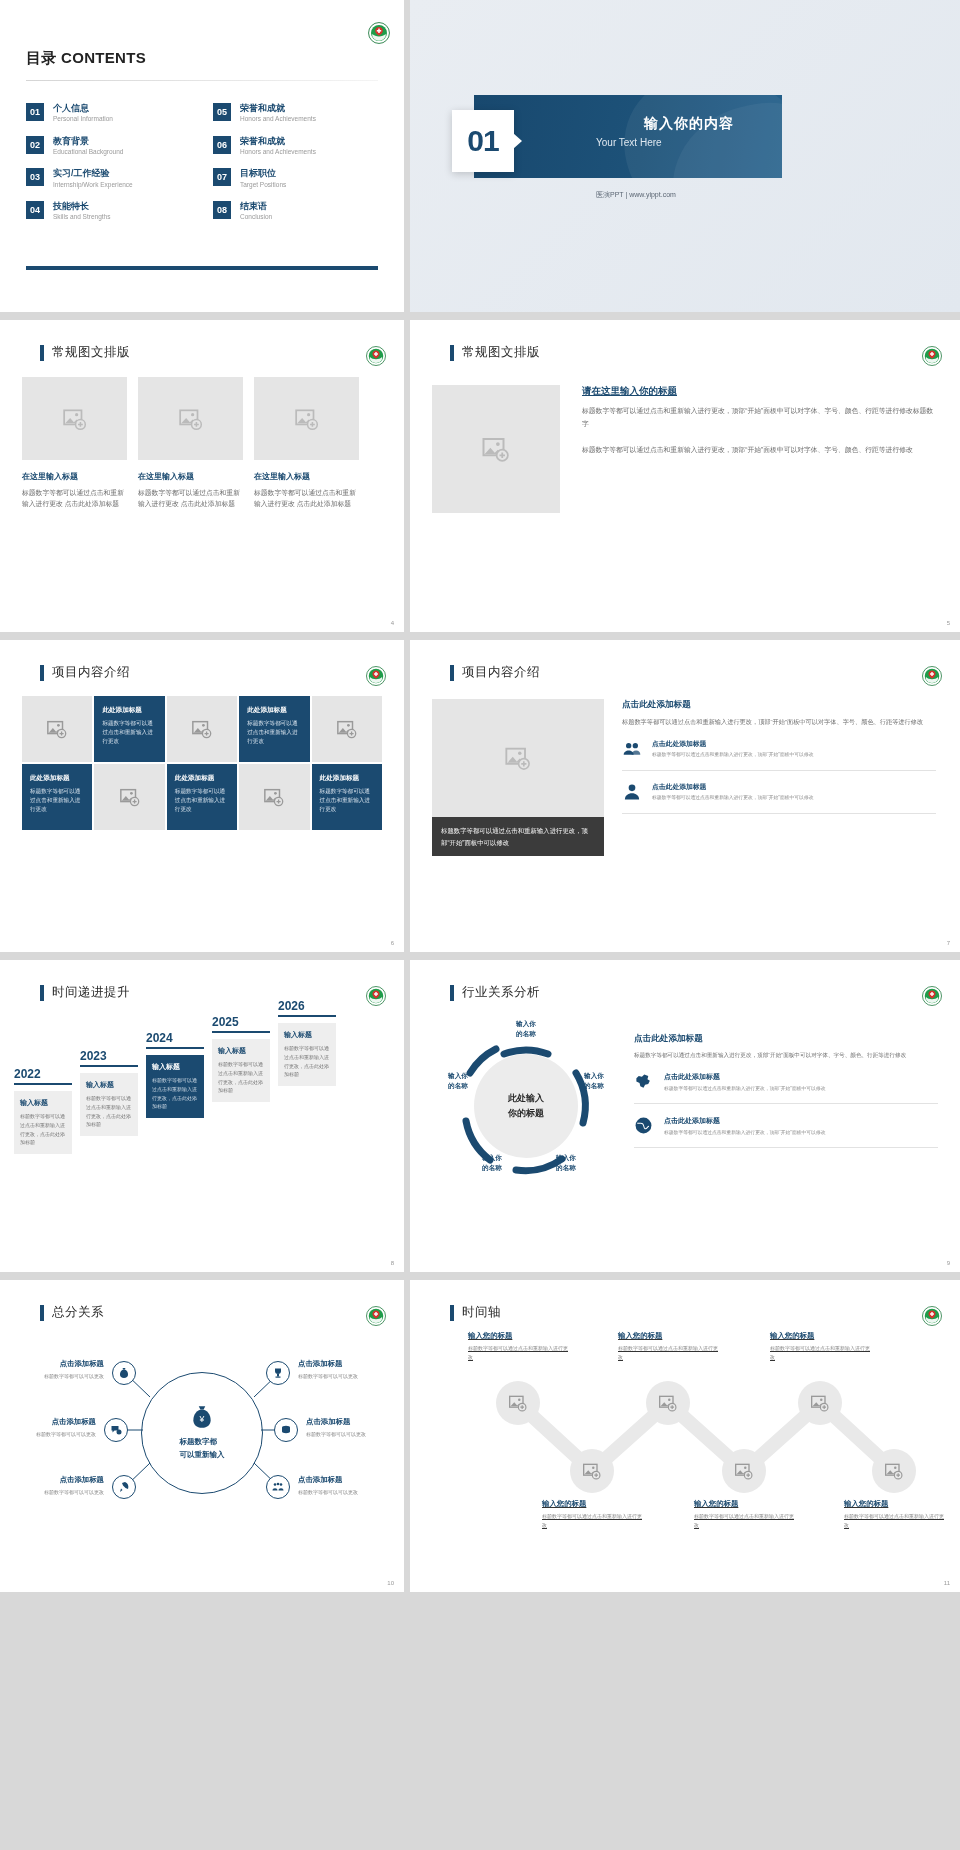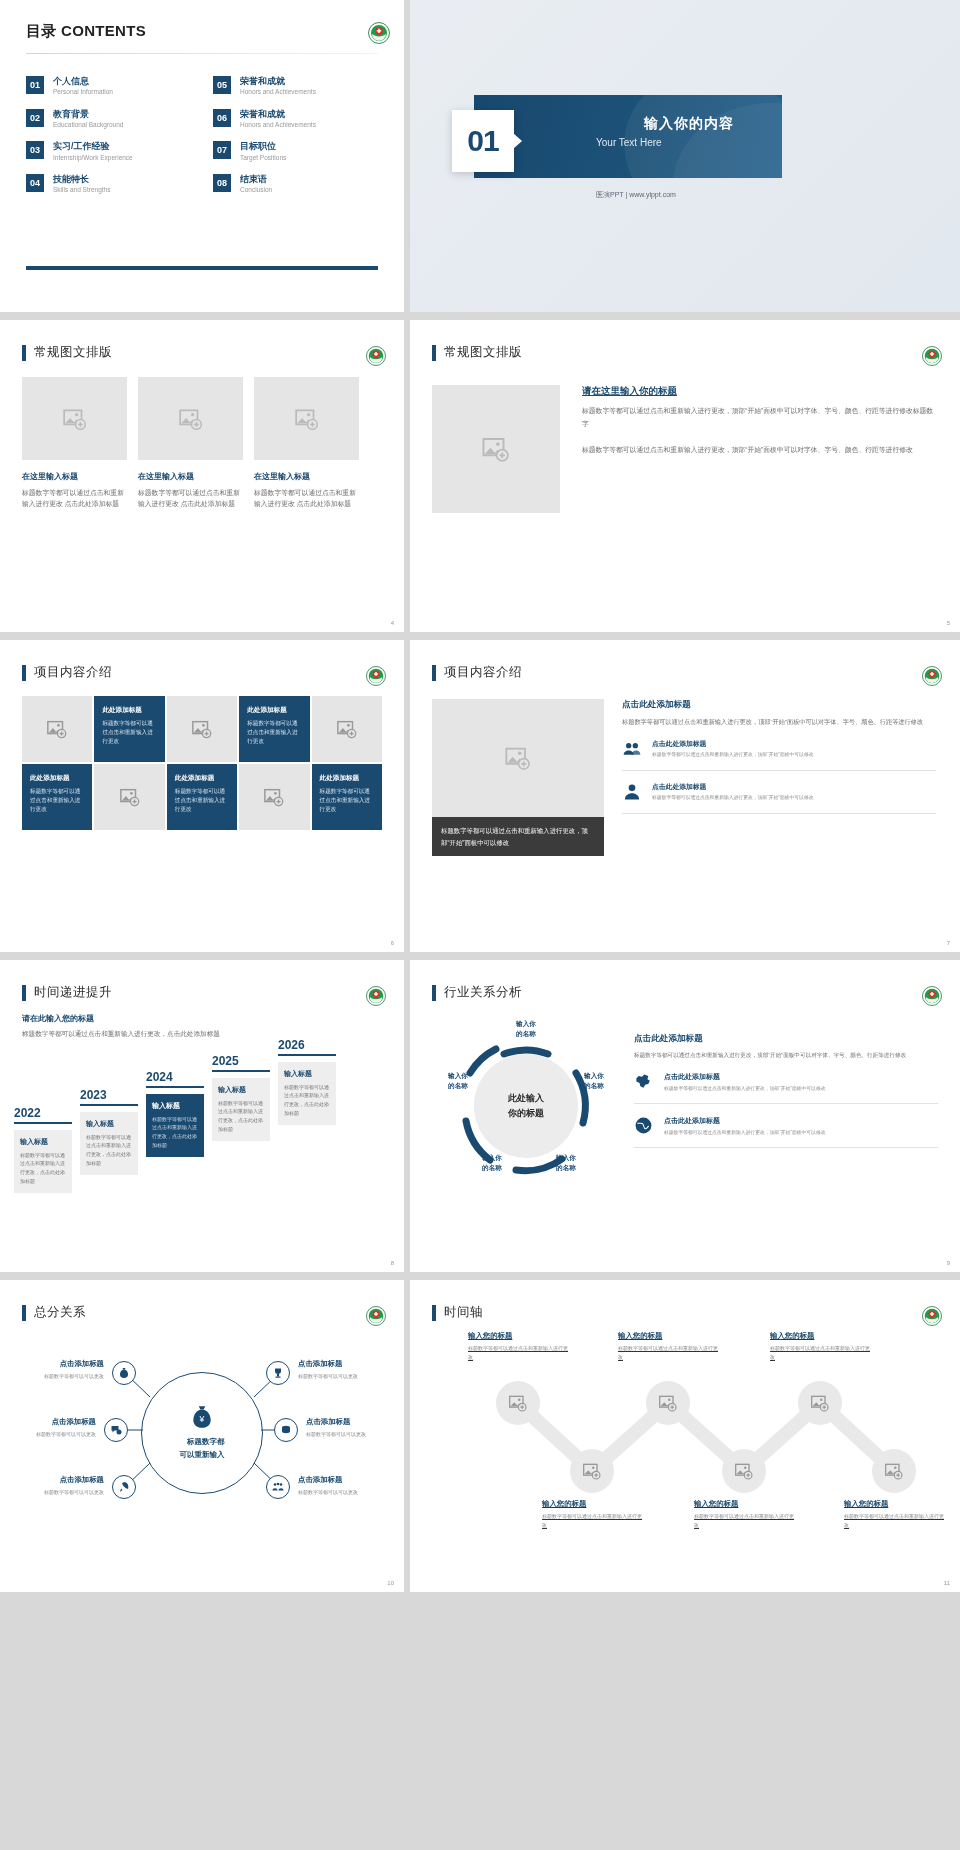--- a/index.html
+++ b/index.html
@@ -24,21 +24,21 @@
   .slide .pagenum {
     position:absolute; right:10px; bottom:6px;
     font-size:6px; color:#999;
   }
   
   .logo { position:absolute; width:22px; height:22px; }
   .logo svg { display:block; }
 
   
   .s3 { padding:22px 26px 0 26px; }
-  .s3 h1 { font-size:15px; font-weight:bold; color:#222; letter-spacing:.3px; }
+  .s3 h1 { font-size:15px; font-weight:bold; color:#222; letter-spacing:.3px;margin-top:27px; }
   .s3 .hr { margin-top:12px; height:1px; background:linear-gradient(to right,#d5d5d5,#f4f4f4); }
   .s3 .toc { margin-top:22px; display:grid; grid-template-columns:1fr 1fr; column-gap:22px; row-gap:12px; }
   .toc-item { display:flex; gap:9px; align-items:flex-start; }
   .toc-num {
     width:18px; height:18px; flex:0 0 18px;
     background:#1b4a70; color:#fff;
     font-size:9px; font-weight:bold;
     display:flex; align-items:center; justify-content:center;
   }
   .toc-cn { font-size:9px; font-weight:bold; color:#1b4a70; line-height:1.25; }
@@ -73,21 +73,21 @@
     content:""; position:absolute; right:-8px; top:50%; margin-top:-8px;
     border-top:8px solid transparent; border-bottom:8px solid transparent;
     border-left:9px solid #fff;
   }
   .sdiv .band .txt { position:absolute; left:122px; top:20px; z-index:2; }
   .sdiv .band .cn { color:#fff; font-size:14px; font-weight:bold; letter-spacing:1px;padding-left:48px; }
   .sdiv .band .en { color:#dfe8f0; font-size:10px; margin-top:4px; }
   .sdiv .brand { position:absolute; left:186px; top:190px; font-size:7px; color:#5b6673; }
 
   
-  .stitle { display:flex; align-items:center; gap:8px; padding:24px 0 0 22px; }
+  .stitle { display:flex; align-items:center; gap:8px; padding:24px 0 0 40px; }
   .stitle .bar { width:4px; height:16px; background:#1b4a70; }
   .stitle h2 { font-size:12.5px; font-weight:normal; color:#2b2b2b; letter-spacing:.5px; }
 
   
   .ph { background:#e5e5e5; display:flex; align-items:center; justify-content:center; }
   .ph svg { opacity:.55; }
 
   
   .s4 .row { display:flex; gap:11px; padding:16px 22px 0 22px; }
   .s4 .col { width:105px; }
@@ -150,21 +150,21 @@
   .s9 .irow .t { font-size:7px; font-weight:bold; color:#1b4a70; }
   .s9 .irow .d { font-size:4.8px; color:#8b8b8b; line-height:1.65; margin-top:3px; }
 
   
   .s10 .hub { position:relative; height:215px; margin-top:4px; }
   .s10 .bigcircle {
     position:absolute; left:50%; top:50%; transform:translate(-50%,-50%);
     width:122px; height:122px; border:1.6px solid #1b4a70; border-radius:50%;
     display:flex; flex-direction:column; align-items:center; justify-content:center;
   }
-  .s10 .bigcircle .ct { font-size:7.5px; font-weight:bold; color:#1b4a70; text-align:right; line-height:1.7; margin-top:6px; }
+  .s10 .bigcircle .ct { font-size:7.5px; font-weight:bold; color:#1b4a70; text-align:left; line-height:1.7; margin-top:6px; }
   .s10 .node { position:absolute; width:24px; height:24px; border:1.2px solid #1b4a70; border-radius:50%; background:#fff; display:flex; align-items:center; justify-content:center; color:#1b4a70; }
   .s10 .cap { position:absolute; width:92px; }
   .s10 .cap .t { font-size:7.4px; font-weight:bold; color:#1b4a70; }
   .s10 .cap .d { font-size:5px; color:#888; line-height:1.6; margin-top:3px; }
   .s10 .cap.l { text-align:right; }
 
   
   .s11 .zig { position:relative; height:218px; margin-top:4px; }
   .s11 .tile { position:absolute; width:44px; height:44px; background:#e9e9e9; border-radius:50%; display:flex; align-items:center; justify-content:center; }
   .s11 .cap { position:absolute; width:100px;text-decoration:underline; }
@@ -511,24 +511,20 @@
       </div>
     <div class="logo" style="right:16px;top:26px">
       <svg viewBox="0 0 40 40" width="20" height="20">
           <circle cx="20" cy="20" r="19" fill="#fff" stroke="#1f7a3f" stroke-width="1.6"></circle>
           <circle cx="20" cy="20" r="14.5" fill="#1f9c4a"></circle>
           <path d="M8 22c5 6 19 6 24 0 2 6-5 12-12 12S6 28 8 22z" fill="#fff" opacity=".92"></path>
           <path d="M20 9c4 0 7 3 7 7 0 5-7 9-7 9s-7-4-7-9c0-4 3-7 7-7z" fill="#d6322e"></path>
           <rect x="18.6" y="12" width="2.8" height="8" fill="#fff"></rect>
           <rect x="16" y="14.6" width="8" height="2.8" fill="#fff"></rect>
         </svg>
-    </div>
-    <div class="lead">
-      <div class="h">请在此输入您的标题</div>
-      <div class="p">标题数字等都可以通过点击和重新输入进行更改，点击此处添加标题</div>
     </div>
     <div class="steps">
       <div class="step" style="left:14px;top:60px">
         <div class="yr">2022</div>
         <div class="rule"></div>
         <div class="card">
           <div class="t">输入标题</div>
           <div class="d">标题数字等都可以通过点击和重新输入进行更改，点击此处添加标题</div>
         </div>
       </div>

